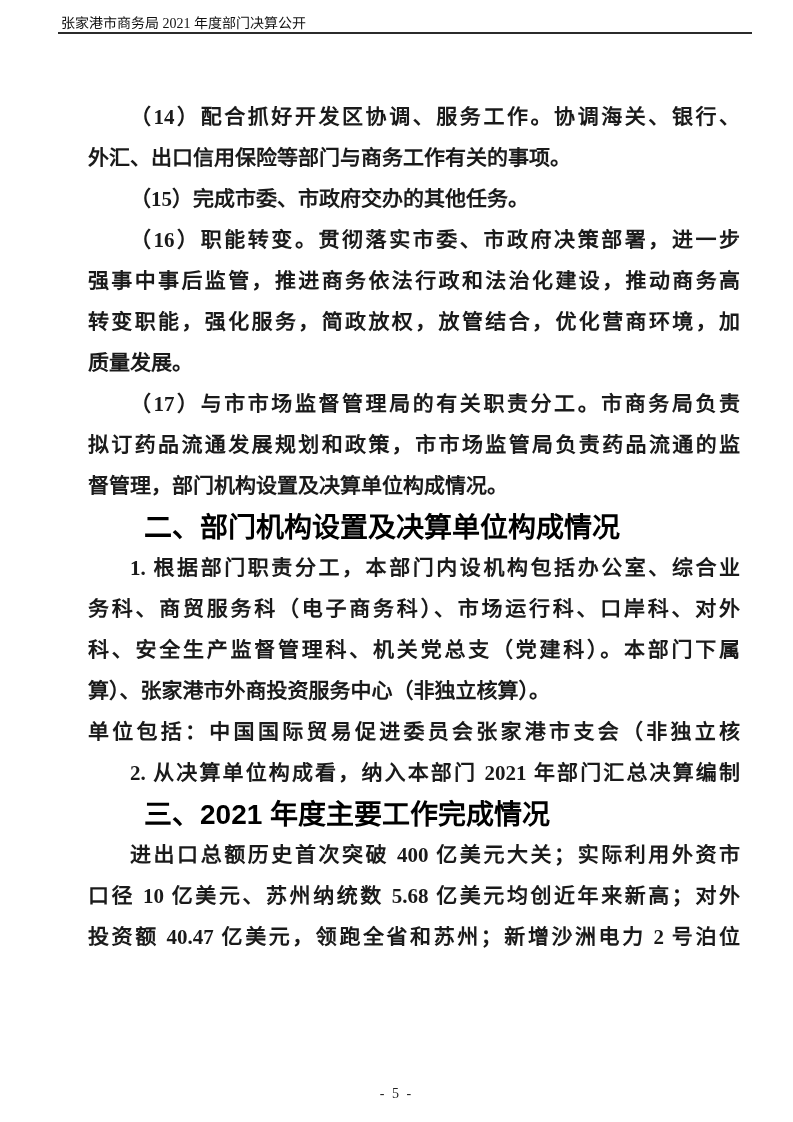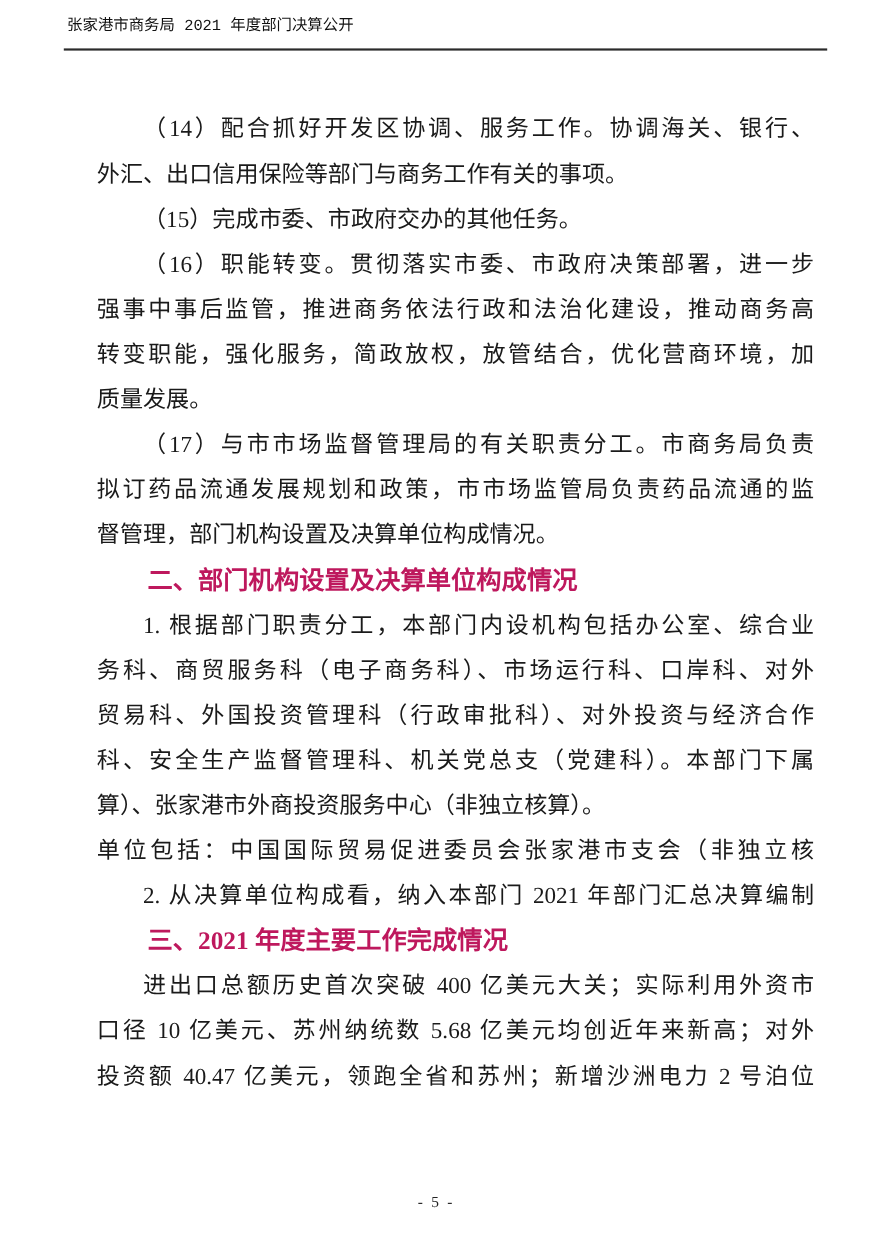--- a/index.html
+++ b/index.html
@@ -16,57 +16,56 @@
     font-family: "Liberation Serif", serif;
     color: #1a1a1a;
   }
   
   .doc-header {
     position: absolute;
     top: 16px;
     left: 58px;
     width: 694px;
     border-bottom: 2px solid #2b2b2b;
-    padding-bottom: 12px;
-    font-family: Liberation Mono, monospace;
+    padding-bottom: 0;
   }
   .doc-header .header-title {
     font-size: 14px;
     line-height: 16px;
     padding-left: 3px;
     color: #111111;
     white-space: nowrap;
   }
   
   .doc-body {
     position: absolute;
     top: 97px;
     left: 88px;
     width: 652px;
     font-size: 21px;
     line-height: 41px;
   }
-  .para { margin: 0; padding: 0; }
+  .para { margin: 0; padding: 0; font-weight: bold; }
   .ln {
     display: block;
     text-align: justify;
     text-align-last: justify;
     white-space: normal;
   }
   .ln-first { text-indent: 2em; }
   .ln-last { text-align-last: left; }
   .heading {
     display: block;
     margin: 0;
-    font-family: Liberation Serif, serif;
+    font-family: Liberation Sans, sans-serif;
     font-weight: 700;
-    font-size: 23px;
+    font-size: 28px;
     line-height: 41px;
     text-indent: 2em;
-    color: #be185d;
+    color: #000000;
   }
   
   .doc-footer {
     position: absolute;
     left: 0;
     right: 0;
     bottom: 20px;
     text-align: center;
   }
   .page-number {
@@ -106,21 +105,20 @@
       <span class="ln ln-first">（17）与市市场监督管理局的有关职责分工。市商务局负责</span>
       <span class="ln">拟订药品流通发展规划和政策，市市场监管局负责药品流通的监</span>
       <span class="ln ln-last">督管理，部门机构设置及决算单位构成情况。</span>
     </p>
 
     <h2 class="heading">二、部门机构设置及决算单位构成情况</h2>
 
     <p class="para">
       <span class="ln ln-first">1. 根据部门职责分工，本部门内设机构包括办公室、综合业</span>
       <span class="ln">务科、商贸服务科（电子商务科）、市场运行科、口岸科、对外</span>
-      <span class="ln">贸易科、外国投资管理科（行政审批科）、对外投资与经济合作</span>
       <span class="ln">科、安全生产监督管理科、机关党总支（党建科）。本部门下属</span>
       <span class="ln ln-last">算）、张家港市外商投资服务中心（非独立核算）。</span>
       <span class="ln">单位包括：中国国际贸易促进委员会张家港市支会（非独立核</span>
     </p>
 
     <p class="para">
       <span class="ln ln-first">2. 从决算单位构成看，纳入本部门 2021 年部门汇总决算编制</span>
     </p>
 
     <h2 class="heading">三、2021 年度主要工作完成情况</h2>

